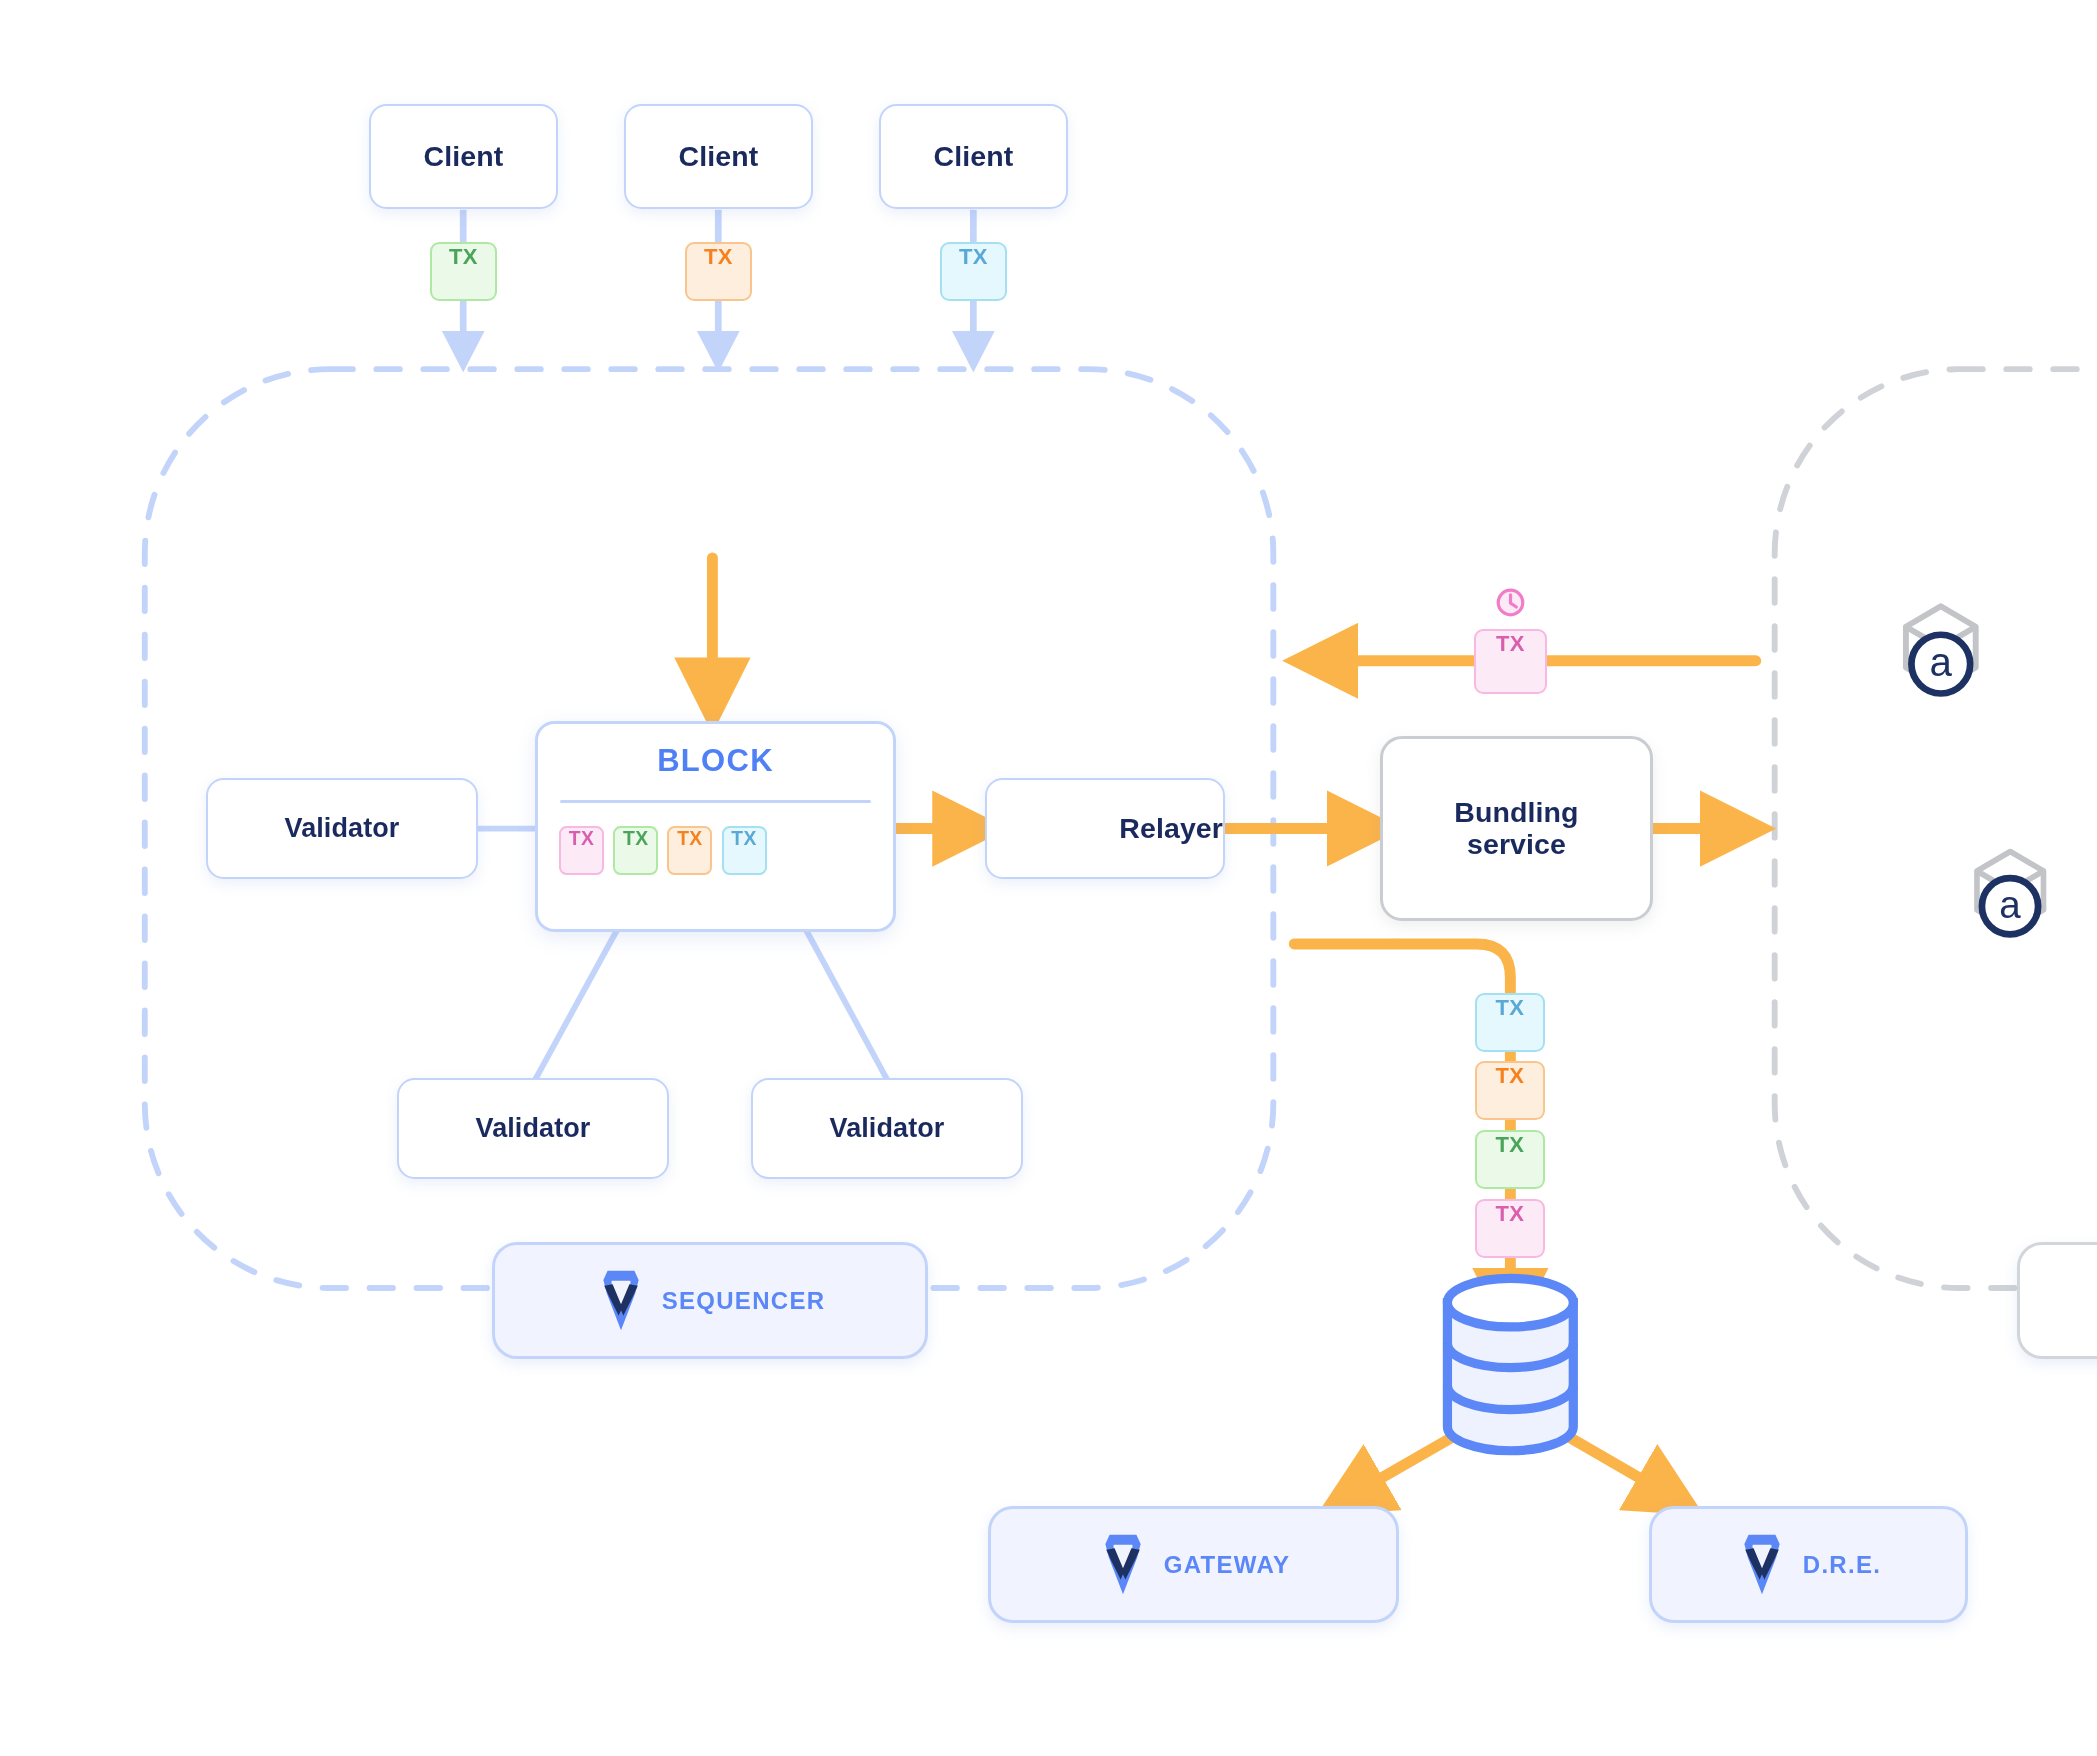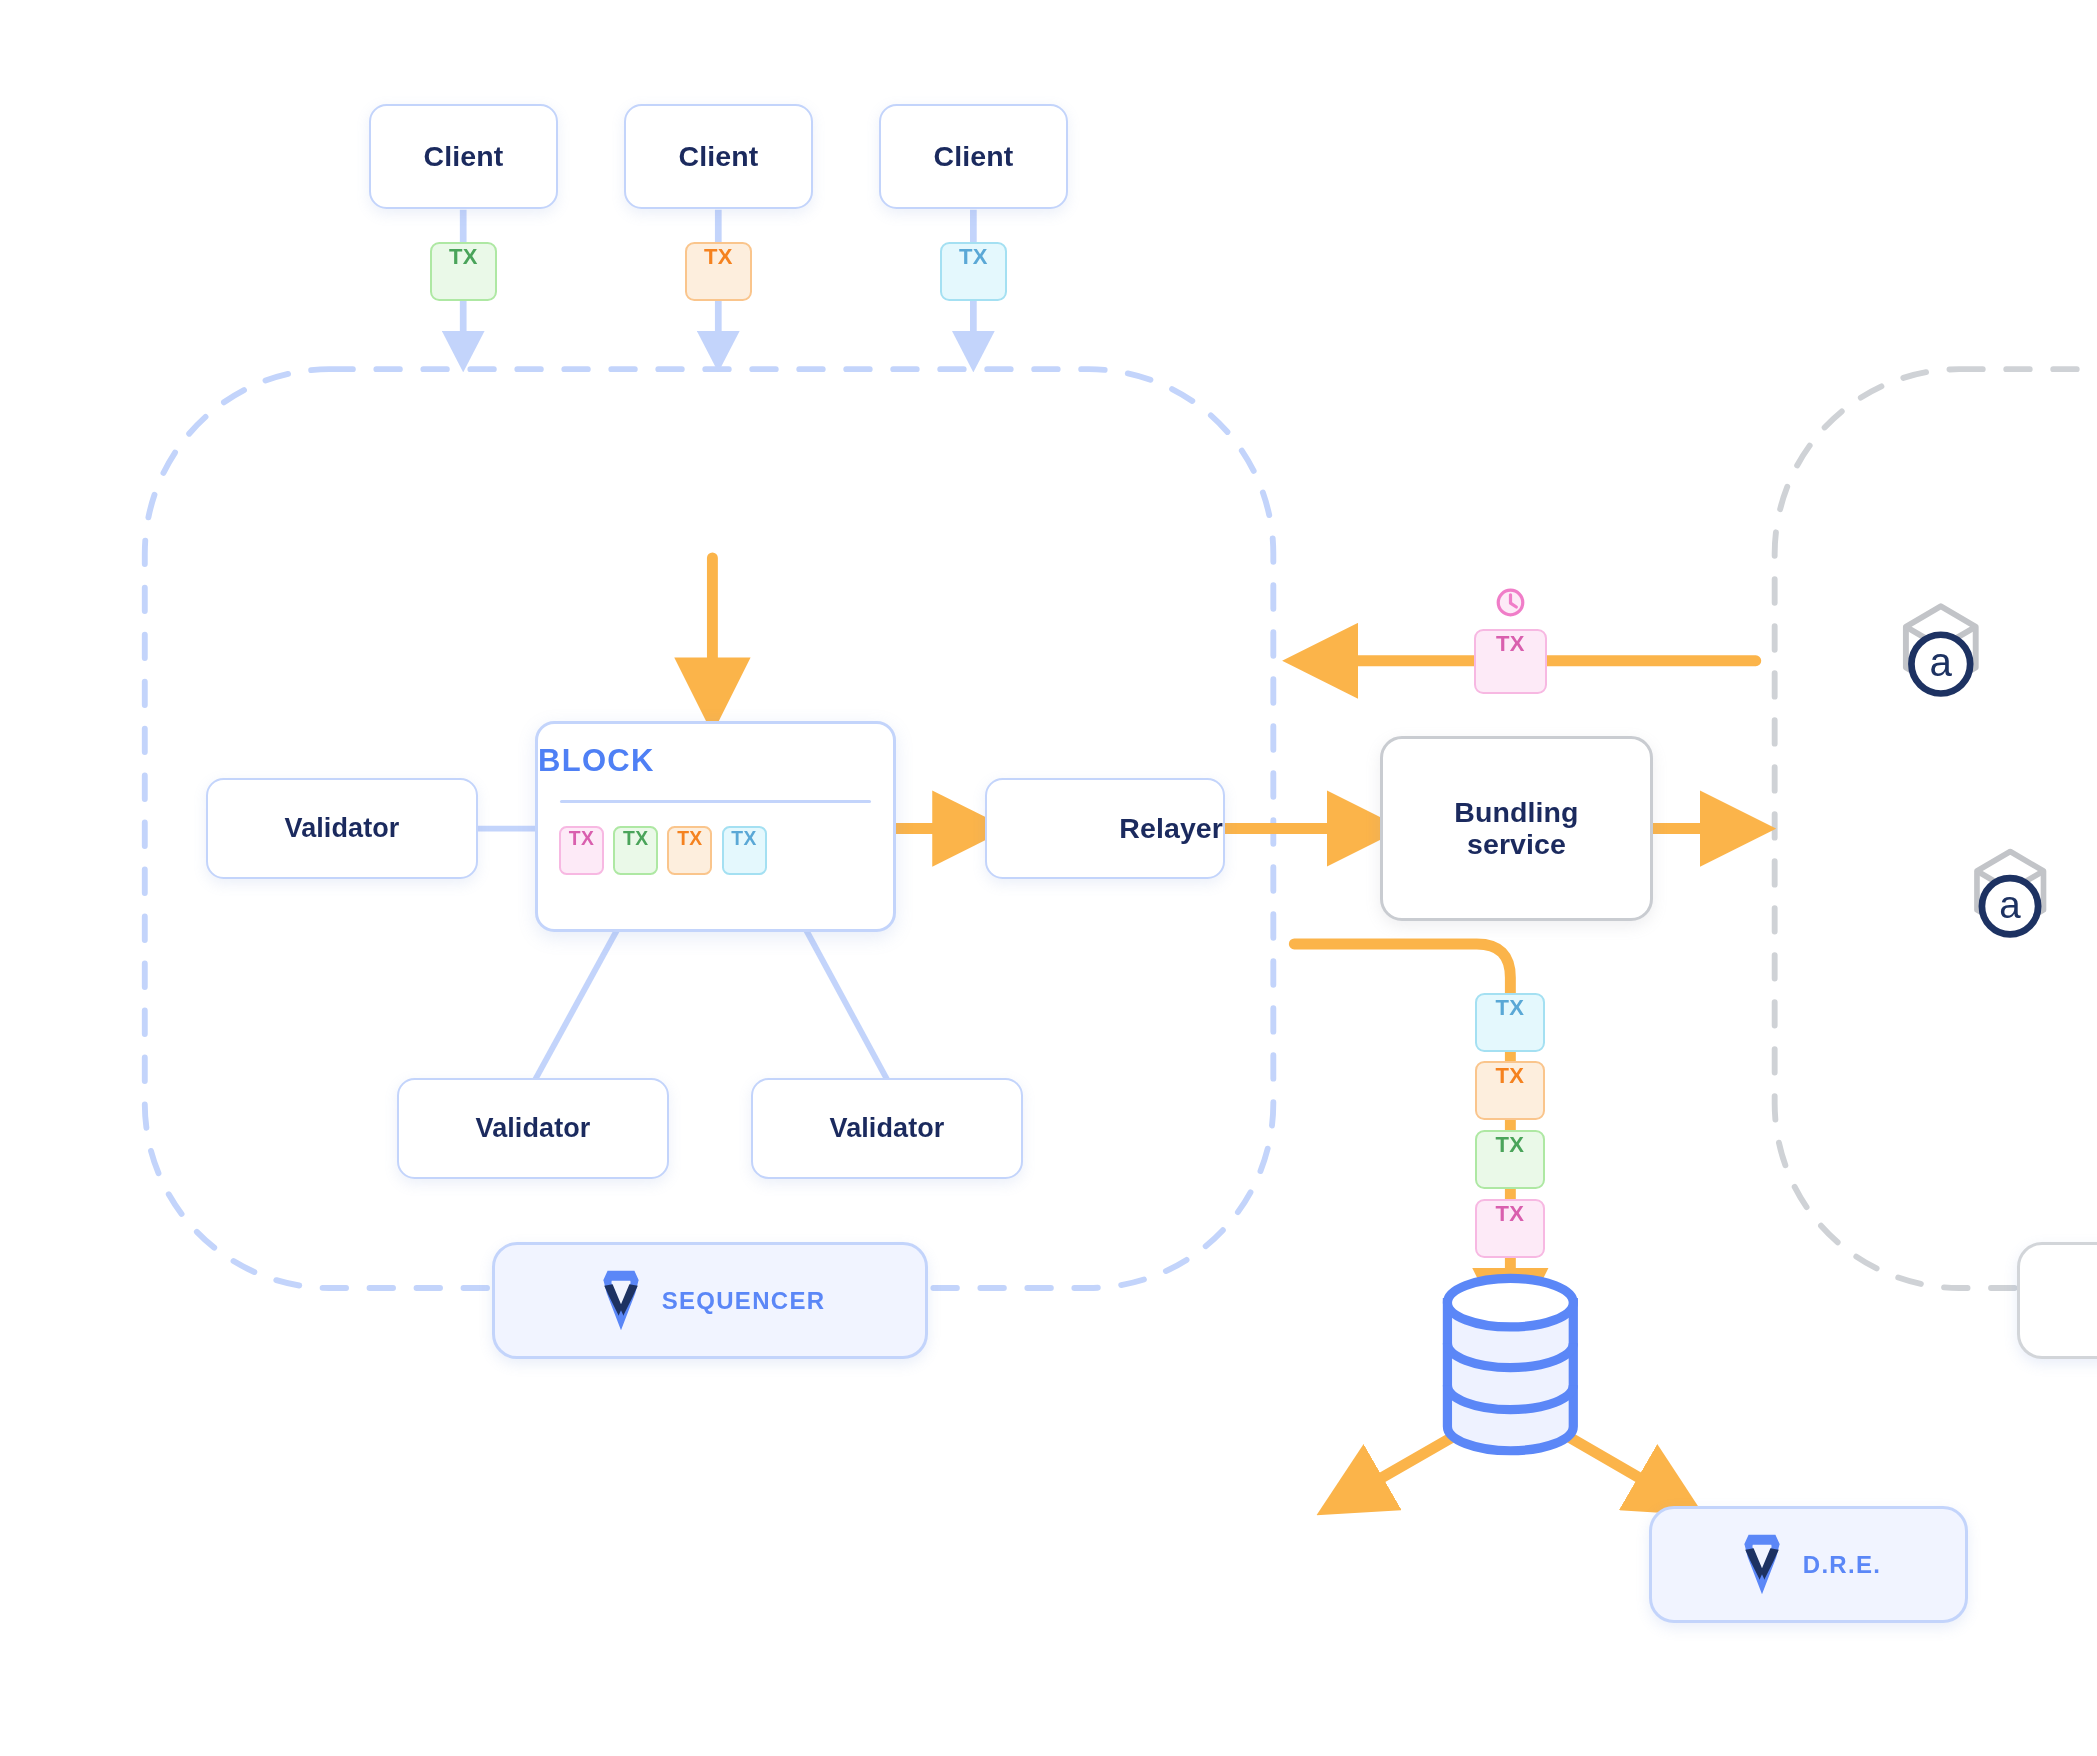--- a/index.html
+++ b/index.html
@@ -27,21 +27,21 @@
   .tx.orange{background:#fdeedd;border-color:#fac58c;color:#f5821f;}
   .tx.cyan  {background:#e4f8fd;border-color:#a4e0f2;color:#5aa8d6;}
   .tx.pink  {background:#fdeaf7;border-color:#f7b8e2;color:#d95fae;}
 
   .tx.sm{font-size:19.3px;border-radius:7.6px;border-width:2.1px;}
 
   
   #block-card{position:absolute;box-sizing:border-box;background:#fff;
     border:3.8px solid #c3d4fb;border-radius:19.3px;
     box-shadow:0 5.9px 17.6px rgba(120,150,215,.17);}
-  #block-title{position:absolute;left:0;right:0;top:19.3px;
+  #block-title{position:absolute;left:0;right:0;top:19.3px;text-align:center;
     color:#4f80f5;font-weight:bold;font-size:31px;letter-spacing:1.3px;}
   #block-rule{position:absolute;left:22px;right:22px;top:76px;height:2.9px;
     background:#c3d4fb;border-radius:1.7px;}
   #block-chips{position:absolute;left:21px;right:21px;top:99px;height:55px;
     display:flex;gap:9.2px;align-items:center;justify-content:flex-start;}
   #block-chips .chip{width:45px;height:49px;position:relative;}
 
   
   .pill{position:absolute;box-sizing:border-box;display:flex;align-items:center;
         justify-content:center;gap:15px;border-radius:25px;
@@ -278,20 +278,31 @@
       </svg>
     </span>
     <span class="plabel">SEQUENCER</span>
   </div>
 
   <div class="pill arw" style="left:2017px;top:1242px;width:390px;height:117px;">
     
     
   </div>
 
+  <div class="pill" style="left:988px;top:1506px;width:411px;height:117px;">
+    <span class="wlogo">
+      <svg viewBox="0 0 124 150" width="52" height="63">
+        <path d="M30,4 L94,4 L104,26 L88,44 L84,28 L40,28 L36,44 L20,26 Z" fill="#5b87f7"></path>
+        <path d="M20,26 L38,30 L62,92 L86,30 L104,26 L96,58 L62,146 L28,58 Z" fill="#5b87f7"></path>
+        <path d="M22,40 L42,36 L62,84 L82,36 L102,40 L90,66 L62,122 L34,66 Z" fill="#1d3262"></path>
+        <path d="M62,98 L70,116 L62,134 L54,116 Z" fill="#5b87f7"></path>
+      </svg>
+    </span>
+    <span class="plabel">GATEWAY</span>
+  </div>
 
   <div class="pill" style="left:1649px;top:1506px;width:319px;height:117px;">
     <span class="wlogo">
       <svg viewBox="0 0 124 150" width="52" height="63">
         <path d="M30,4 L94,4 L104,26 L88,44 L84,28 L40,28 L36,44 L20,26 Z" fill="#5b87f7"></path>
         <path d="M20,26 L38,30 L62,92 L86,30 L104,26 L96,58 L62,146 L28,58 Z" fill="#5b87f7"></path>
         <path d="M22,40 L42,36 L62,84 L82,36 L102,40 L90,66 L62,122 L34,66 Z" fill="#1d3262"></path>
         <path d="M62,98 L70,116 L62,134 L54,116 Z" fill="#5b87f7"></path>
       </svg>
     </span>

